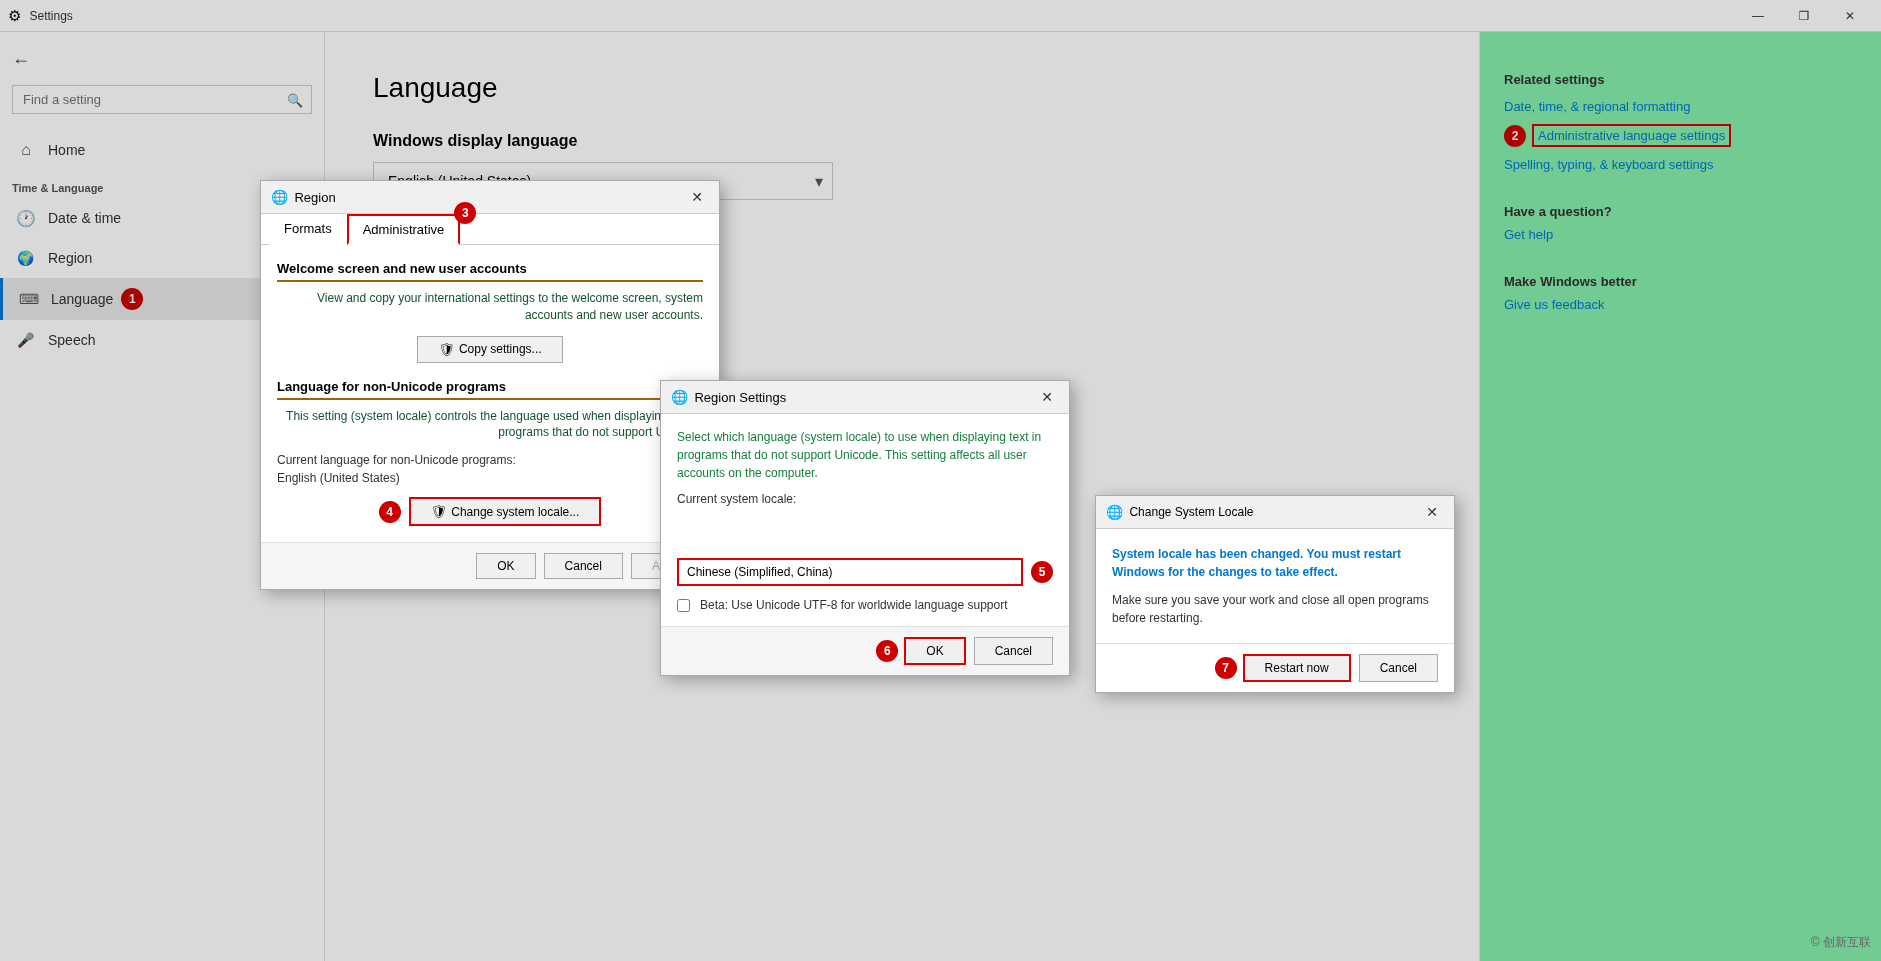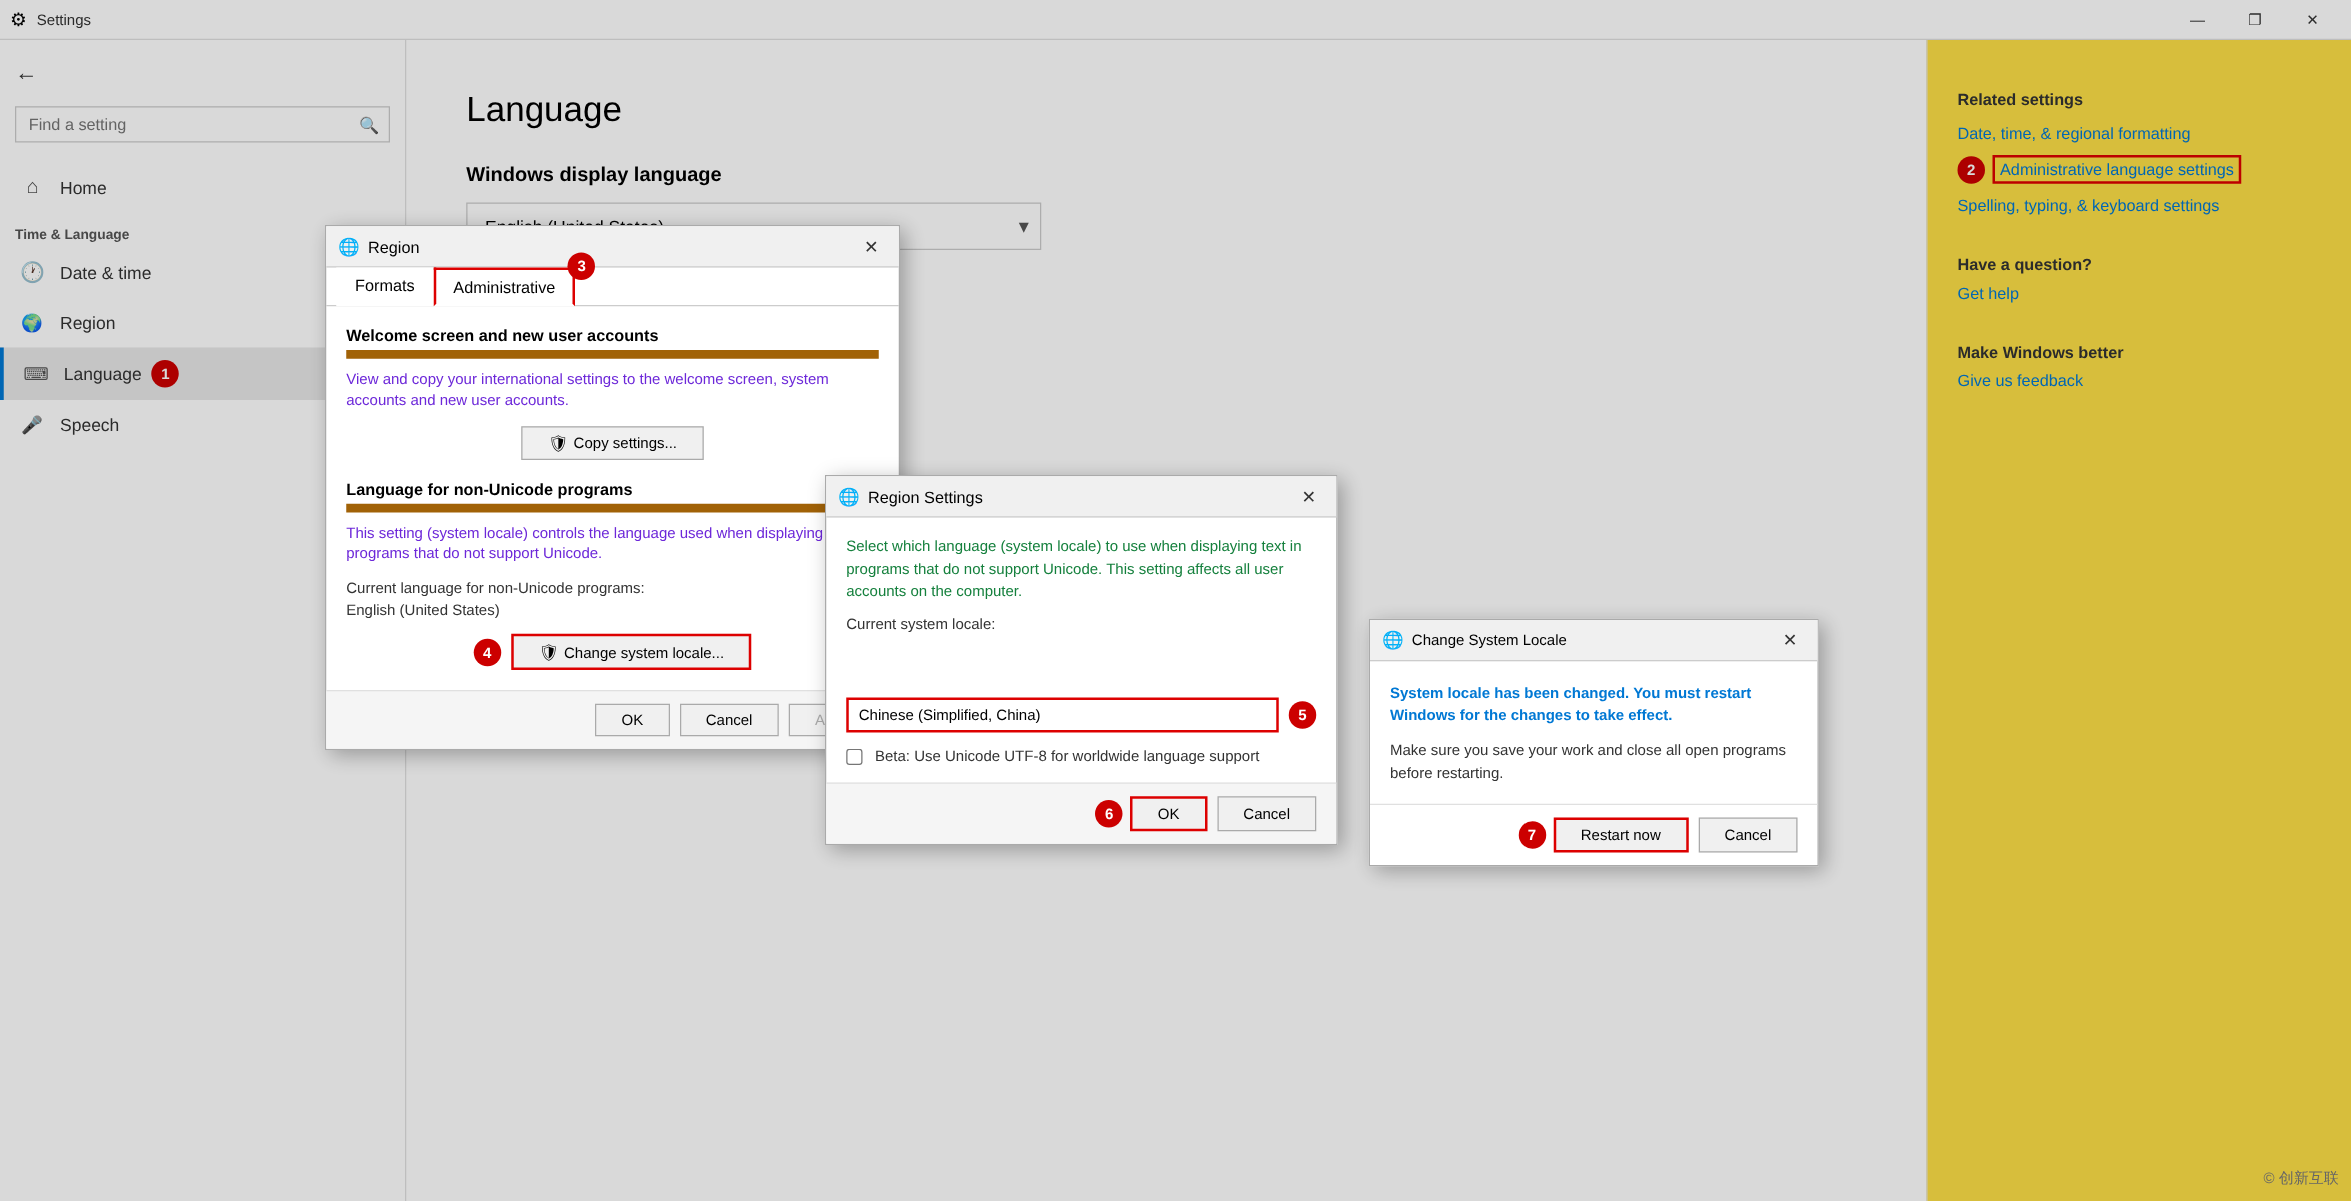--- a/index.html
+++ b/index.html
@@ -27,42 +27,42 @@
 
     
     .main-panel { flex: 1; padding: 40px 48px; overflow-y: auto; position: relative; }
     .page-title { font-size: 28px; font-weight: 300; margin-bottom: 28px; color: #000; }
     .section-title { font-size: 16px; font-weight: 600; margin-bottom: 12px; color: #000; }
     .language-dropdown-wrapper { position: relative; width: 460px; }
     .language-dropdown { width: 100%; padding: 10px 14px; border: 1px solid #ccc; font-size: 14px; background: #fff; appearance: none; cursor: pointer; }
     .dropdown-arrow { position: absolute; right: 10px; top: 50%; transform: translateY(-50%); color: #555; pointer-events: none; font-size: 16px; }
 
     
-    .right-panel { width: 340px; padding: 40px 24px; border-left: 1px solid #e8e8e8; background: #fde047; }
+    .right-panel { width: 402px; padding: 40px 24px; border-left: 1px solid #e8e8e8; background: #86efac; }
     .related-settings-title { font-size: 13px; font-weight: 600; margin-bottom: 12px; color: #333; }
     .related-link { color: #0078d4; font-size: 13px; cursor: pointer; display: block; margin-bottom: 10px; text-decoration: none; }
     .right-section { margin-top: 32px; }
     .right-section-title { font-size: 13px; font-weight: 600; margin-bottom: 8px; color: #333; }
 
     
     .overlay { position: fixed; top: 0; left: 0; width: 1881px; height: 961px; background: rgba(0,0,0,0.15); z-index: 10; pointer-events: none; }
 
     
     .region-dialog { position: fixed; top: 180px; left: 260px; width: 460px; background: #fff; border: 1px solid #aaa; box-shadow: 4px 4px 16px rgba(0,0,0,0.3); z-index: 20; }
     .dialog-title-bar { display: flex; align-items: center; background: #f0f0f0; padding: 6px 10px; border-bottom: 1px solid #ccc; }
     .dialog-title-icon { font-size: 14px; margin-right: 6px; }
     .dialog-title-text { font-size: 13px; font-weight: 500; flex: 1; }
     .dialog-close-btn { background: none; border: none; cursor: pointer; font-size: 14px; padding: 2px 6px; color: #333; }
     .dialog-tabs { display: flex; border-bottom: 1px solid #ccc; padding: 0 8px; }
     .dialog-tab { padding: 6px 14px; font-size: 13px; cursor: pointer; border: 1px solid transparent; margin-bottom: -1px; background: #fff; }
     .dialog-tab.active { border: 1px solid #ccc; border-bottom: 1px solid #fff; background: #fff; }
     .dialog-tab.highlighted { border: 2px solid #d00; }
     .dialog-body { padding: 16px; }
-    .dialog-section-title { font-size: 13px; font-weight: 600; margin-bottom: 8px; padding-bottom: 4px; border-bottom: 7px solid #a16207; }
-    .dialog-section-text { font-size: 12px; color: #6d28d9; margin-bottom: 12px; line-height: 1.4; }
+    .dialog-section-title { font-size: 13px; font-weight: 600; margin-bottom: 8px; padding-bottom: 4px; border-bottom: 2px solid #a16207; }
+    .dialog-section-text { font-size: 12px; color: #14532d; margin-bottom: 12px; line-height: 1.4; text-align: right; }
     .dialog-btn { padding: 5px 20px; font-size: 12px; border: 1px solid #aaa; background: #f0f0f0; cursor: pointer; display: inline-flex; align-items: center; gap: 4px; }
     .dialog-btn.shield-btn::before { content: '🛡'; font-size: 13px; }
     .dialog-footer { display: flex; justify-content: flex-end; gap: 8px; padding: 10px 16px; border-top: 1px solid #e0e0e0; background: #f5f5f5; }
     .dialog-footer-btn { padding: 5px 20px; font-size: 12px; border: 1px solid #aaa; background: #f0f0f0; cursor: pointer; }
     .dialog-footer-btn.disabled { color: #aaa; cursor: default; }
     .current-locale-label { font-size: 12px; margin-bottom: 4px; color: #333; }
     .current-locale-value { font-size: 12px; color: #333; margin-bottom: 12px; }
 
     
     .region-settings-dialog { position: fixed; top: 380px; left: 660px; width: 410px; background: #fff; border: 1px solid #aaa; box-shadow: 4px 4px 16px rgba(0,0,0,0.3); z-index: 30; }

